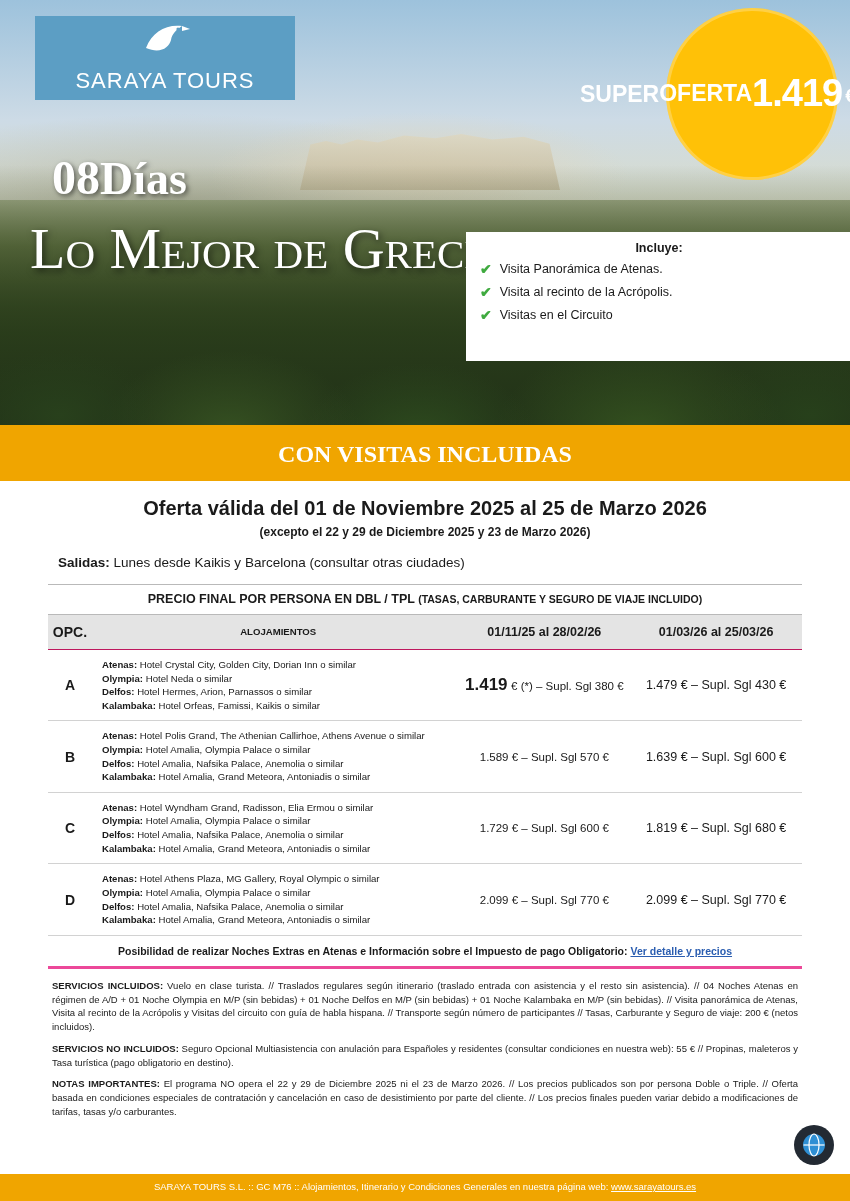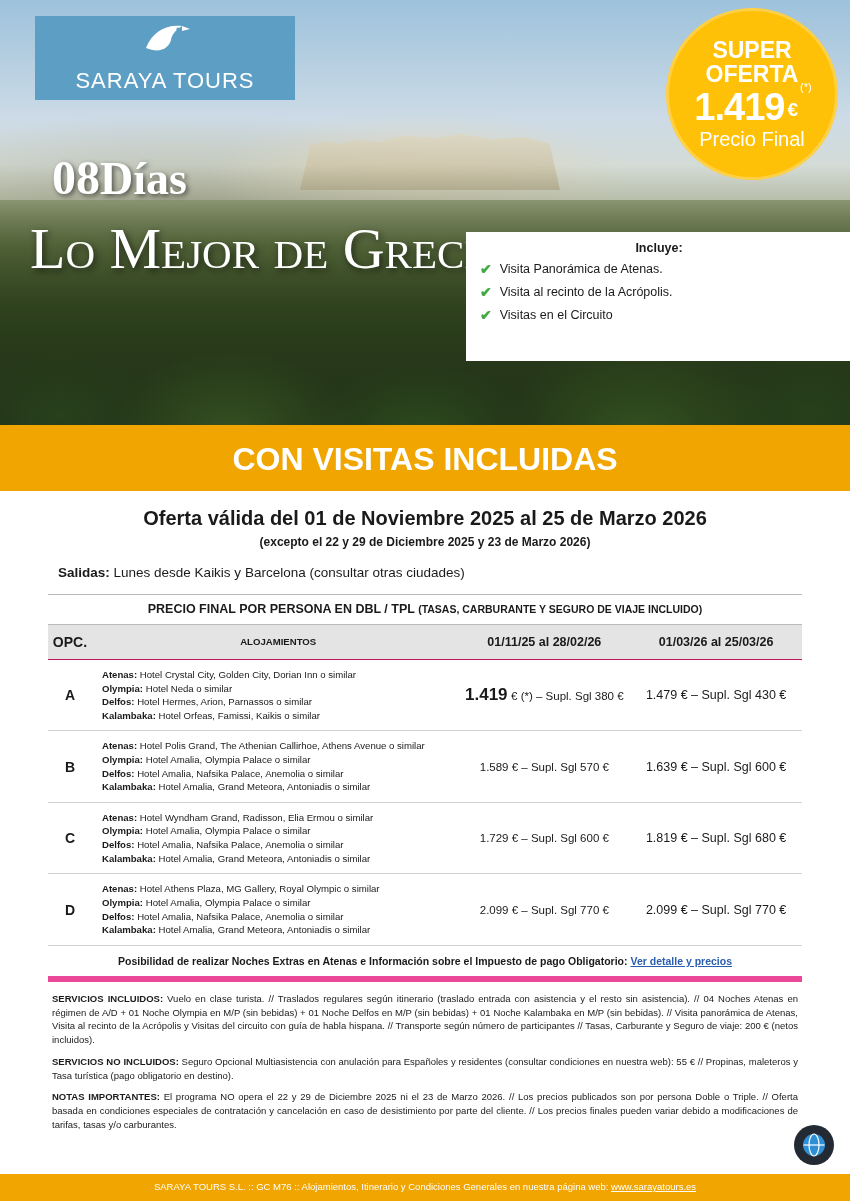--- a/index.html
+++ b/index.html
@@ -61,21 +61,21 @@
   }
   .logo-bird {
     position:absolute; left:50%; top:4px; transform:translateX(-50%);
     width:54px; height:40px;
   }
 
   .offer-badge {
     position:absolute; right:12px; top:8px;
     width:172px; height:172px; border-radius:50%;
     background:#ffc107;
-    display:flex; flex-direction:column; align-items:center; justify-content:center;
+    display:flex; flex-direction:row; align-items:center; justify-content:center;
     color:#ffffff; text-align:left; line-height:1.05;
     box-shadow:0 0 0 3px rgba(255,255,255,.25) inset;
   }
   .offer-badge .l1 { font-size:23px; font-weight:bold; }
   .offer-badge .l2 { font-size:23px; font-weight:bold; margin-bottom:2px; }
   .offer-badge .price-row { display:flex; align-items:flex-start; }
   .offer-badge .price { font-size:38px; font-weight:bold; letter-spacing:-1px; }
   .offer-badge .eur { font-size:19px; font-weight:bold; margin:12px 0 0 3px; }
   .offer-badge .ast { font-size:11px; position:relative; top:-6px; left:2px; }
   .offer-badge .l4 { font-size:20px; font-weight:normal; margin-top:1px; }
@@ -109,21 +109,21 @@
   .check { color:#3faa3f; font-size:14px; font-weight:bold; margin-right:8px; line-height:1; }
 
   
   .band {
     background:#f0a500;
     color:#ffffff;
     text-align:center;
     padding:11px 0 13px 0;
   }
   .band .l1 { font-size:24px; font-weight:bold; letter-spacing:.3px; }
-  .band .l2 { font-size:32px; font-weight:bold; margin-top:5px; }
+  .band .l2 { font-size:24px; font-weight:bold; margin-top:5px;font-family:Liberation Serif, serif; }
 
   
   .validity { text-align:center; margin-top:16px; }
   .validity .main { font-size:20px; font-weight:bold; }
   .validity .sub { font-size:12px; font-weight:bold; margin-top:5px; }
 
   .salidas {
     margin:16px 0 0 58px;
     font-size:13.5px;
   }
@@ -154,21 +154,21 @@
   .c-alo b { font-weight:bold; }
   .c-p1, .c-p2 { text-align:center; font-size:12.5px; width:165px; }
   .c-p1 .big { font-size:17px; font-weight:bold; }
   .c-p1 .small { font-size:11.5px; }
 
   .extra-note {
     text-align:center;
     font-size:10.5px;
     font-weight:bold;
     padding:9px 0 9px 0;
-    border-bottom:6px solid #ec4899;
+    border-bottom:3px solid #ec4899;
   }
   .extra-note a { color:#2a5db0; text-decoration:underline; font-weight:bold; }
 
   
   .terms { margin:10px 52px 0 52px; font-size:9.5px; line-height:1.45; text-align:justify; }
   .terms p { margin:0 0 8px 0; }
   .terms b { font-weight:bold; }
 
   
   .bottom-bar {

